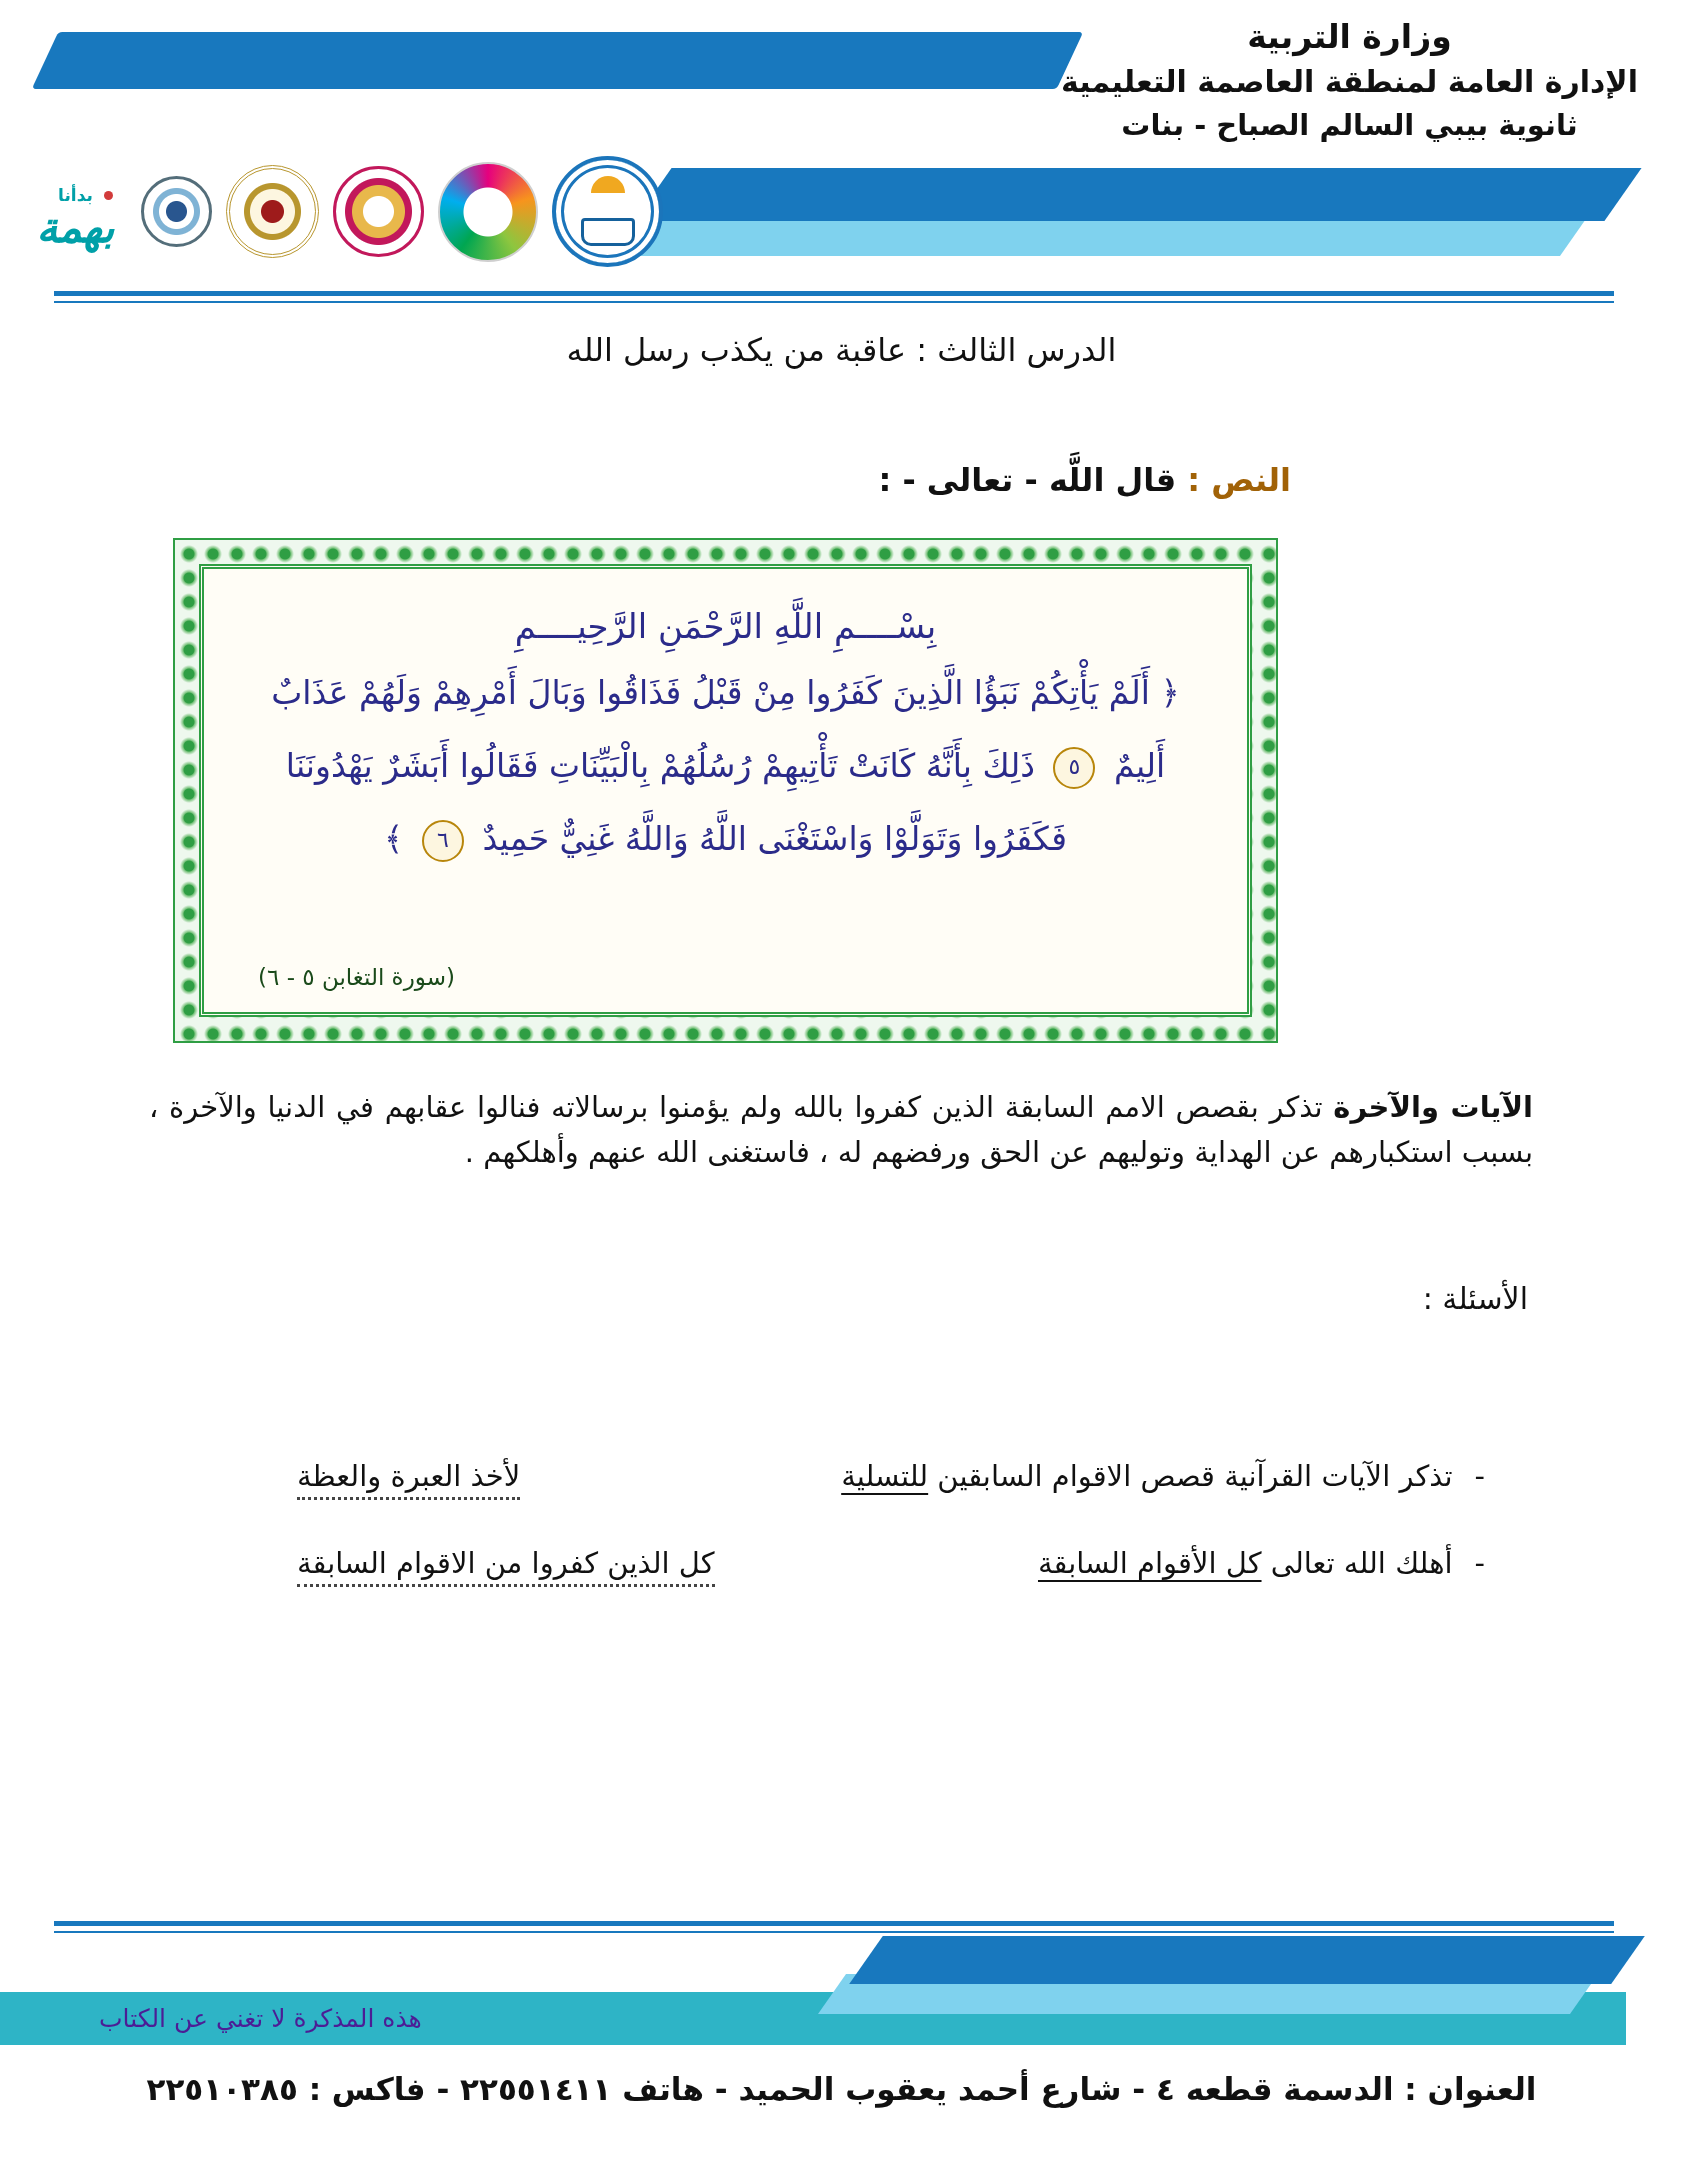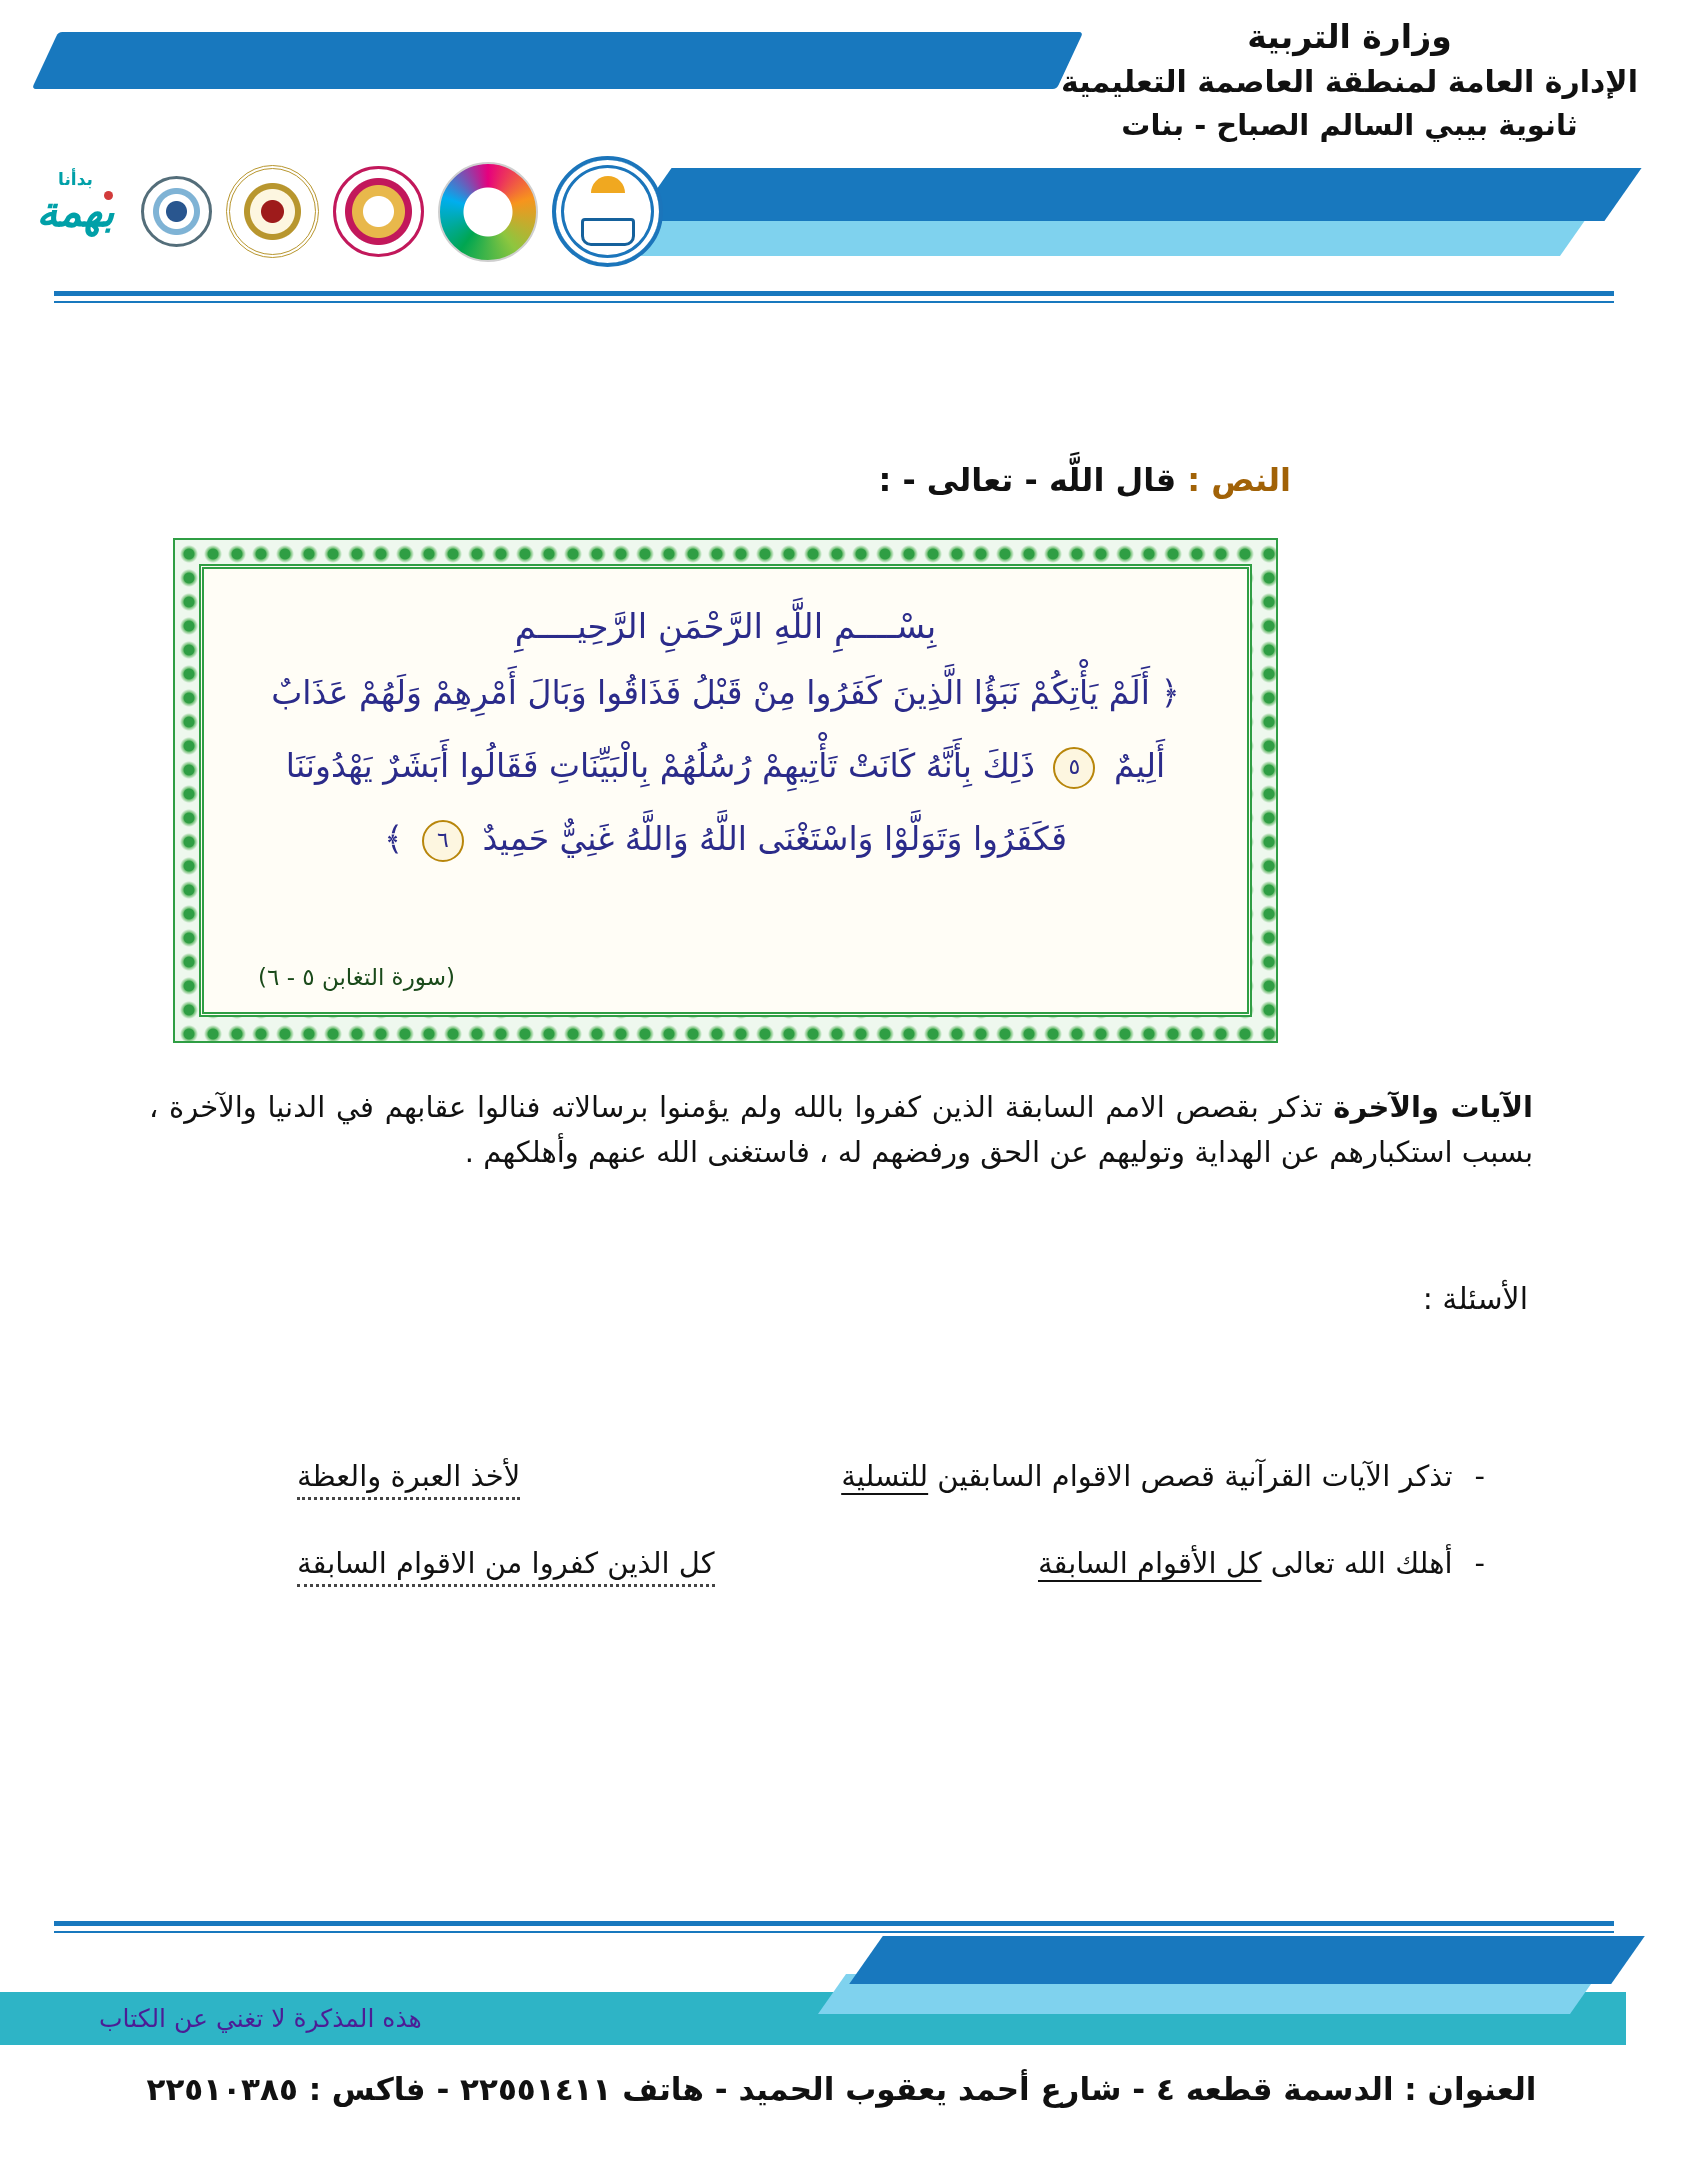--- a/index.html
+++ b/index.html
@@ -43,21 +43,21 @@
         background:radial-gradient(circle,#fff 0 24px,transparent 25px),
         conic-gradient(#e6007e,#f7941d,#8dc63f,#00a651,#00aeef,#e6007e);}
   .logo-centennial{width:85px;height:85px;border:3px solid #c2185b;
         background:radial-gradient(circle,#fff 0 15px,#e8b84b 16px 26px,#c2185b 27px 33px,#fff 34px);}
   .logo-gold{width:85px;height:85px;border:4px double #b8962e;
         background:radial-gradient(circle,#9e1b1b 0 11px,#fdf6e0 12px 22px,#b8962e 23px 28px,#fff 29px);}
   .logo-stamp{width:65px;height:65px;border:3px solid #546e7a;
         background:radial-gradient(circle,#29568f 0 10px,#fff 11px 17px,#7fb3d5 18px 23px,#fff 24px);}
   .logo-hemma{width:103px;height:109px;border-radius:0;background:transparent;text-align:center;
         color:#00a0a8;direction:rtl;}
-  .logo-hemma .t1{display:block;font-size:17px;font-weight:bold;margin-top:12px;}
+  .logo-hemma .t1{display:block;font-size:17px;font-weight:bold;margin-top:28px;}
   .logo-hemma .t2{display:block;font-size:42px;font-weight:bold;font-style:italic;line-height:46px;}
   .logo-hemma::after{content:"";position:absolute;right:14px;top:34px;width:9px;height:9px;
         border-radius:50%;background:#d23b3b;}
 
   
   .title{position:absolute;top:331px;left:0;width:100%;text-align:center;font-size:32px;direction:rtl;}
   .nass{position:absolute;top:461px;right:392px;font-size:32px;font-weight:bold;direction:rtl;white-space:nowrap;}
   .nass .red{color:#a16207;}
 
   
@@ -117,20 +117,21 @@
     <div class="logo logo-gold"></div>
     <div class="logo logo-stamp"></div>
     <div class="logo logo-hemma">
       <span class="t1">بدأنا</span>
       <span class="t2">بهمة</span>
     </div>
   </div>
 
   <div class="rule top-rule"></div>
 
+  <div class="title">الدرس الثالث : عاقبة من يكذب رسل الله</div>
 
   <div class="nass">
     <span class="red">النص : </span>
     <span>قال اللَّه - تعالى - :</span>
   </div>
 
   <div class="quran-frame">
     <div class="quran-inner">
       <div class="bismillah">بِسْــــمِ اللَّهِ الرَّحْمَنِ الرَّحِيــــمِ</div>
       <div class="qline">﴿ أَلَمْ يَأْتِكُمْ نَبَؤُا الَّذِينَ كَفَرُوا مِنْ قَبْلُ فَذَاقُوا وَبَالَ أَمْرِهِمْ وَلَهُمْ عَذَابٌ</div>

